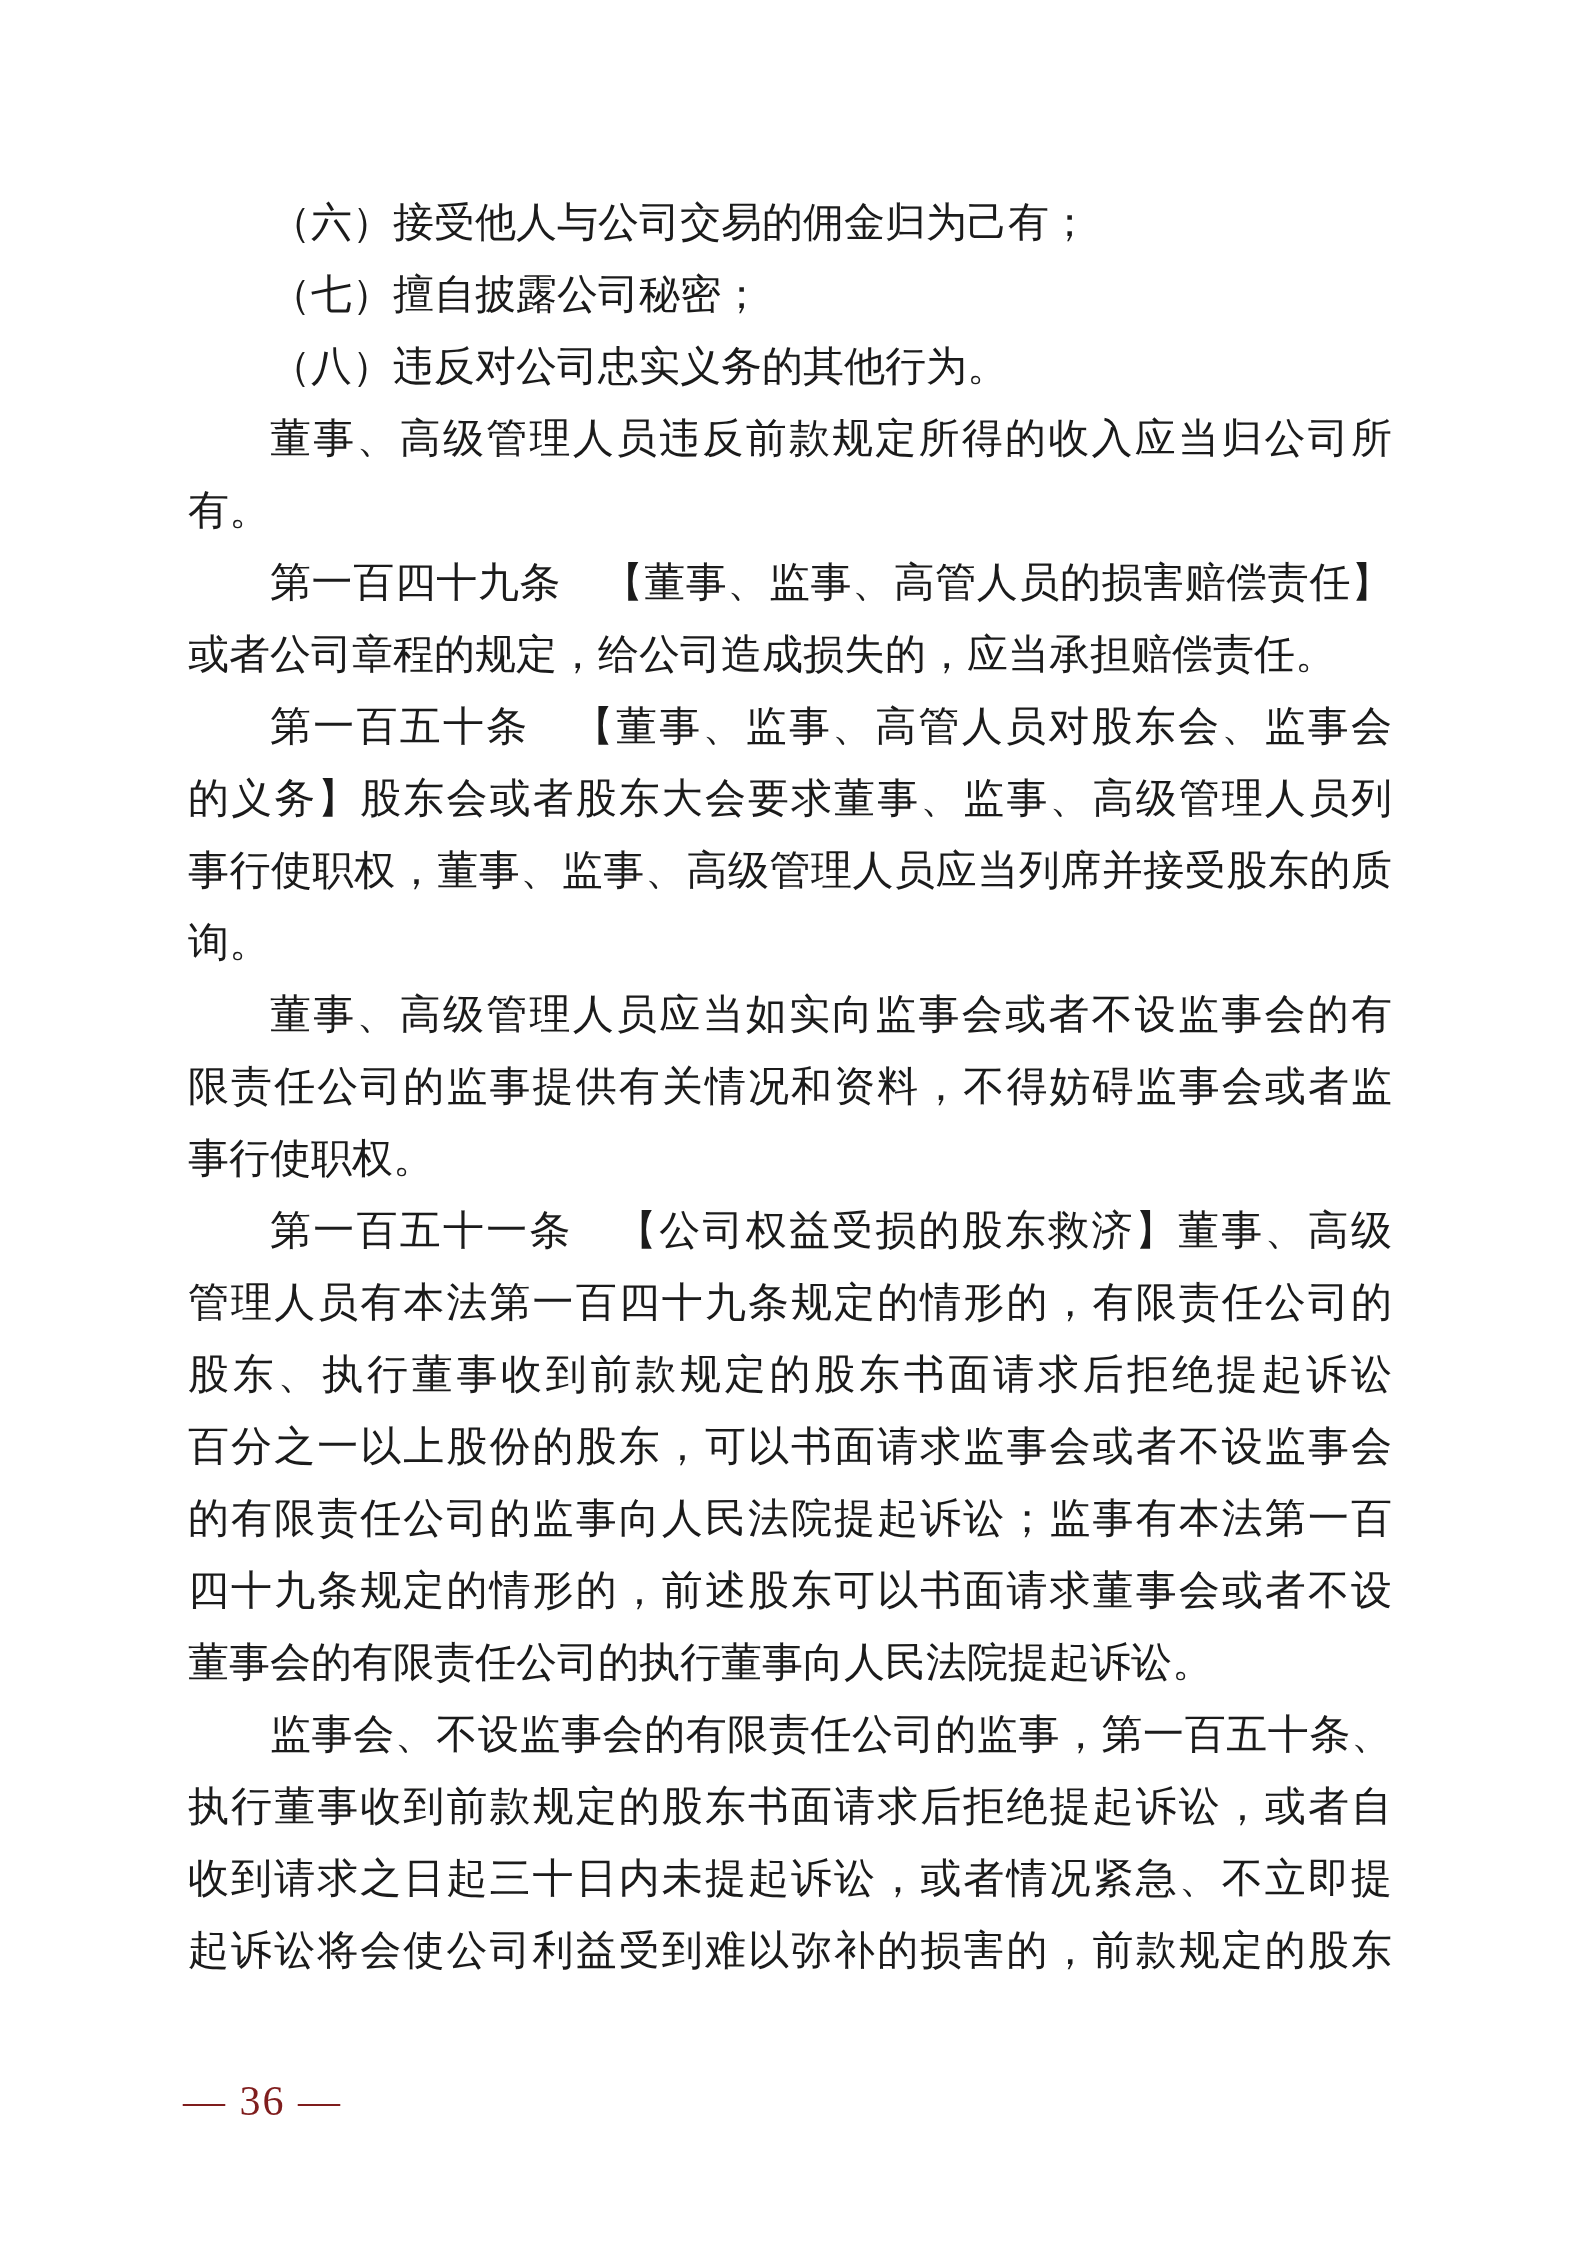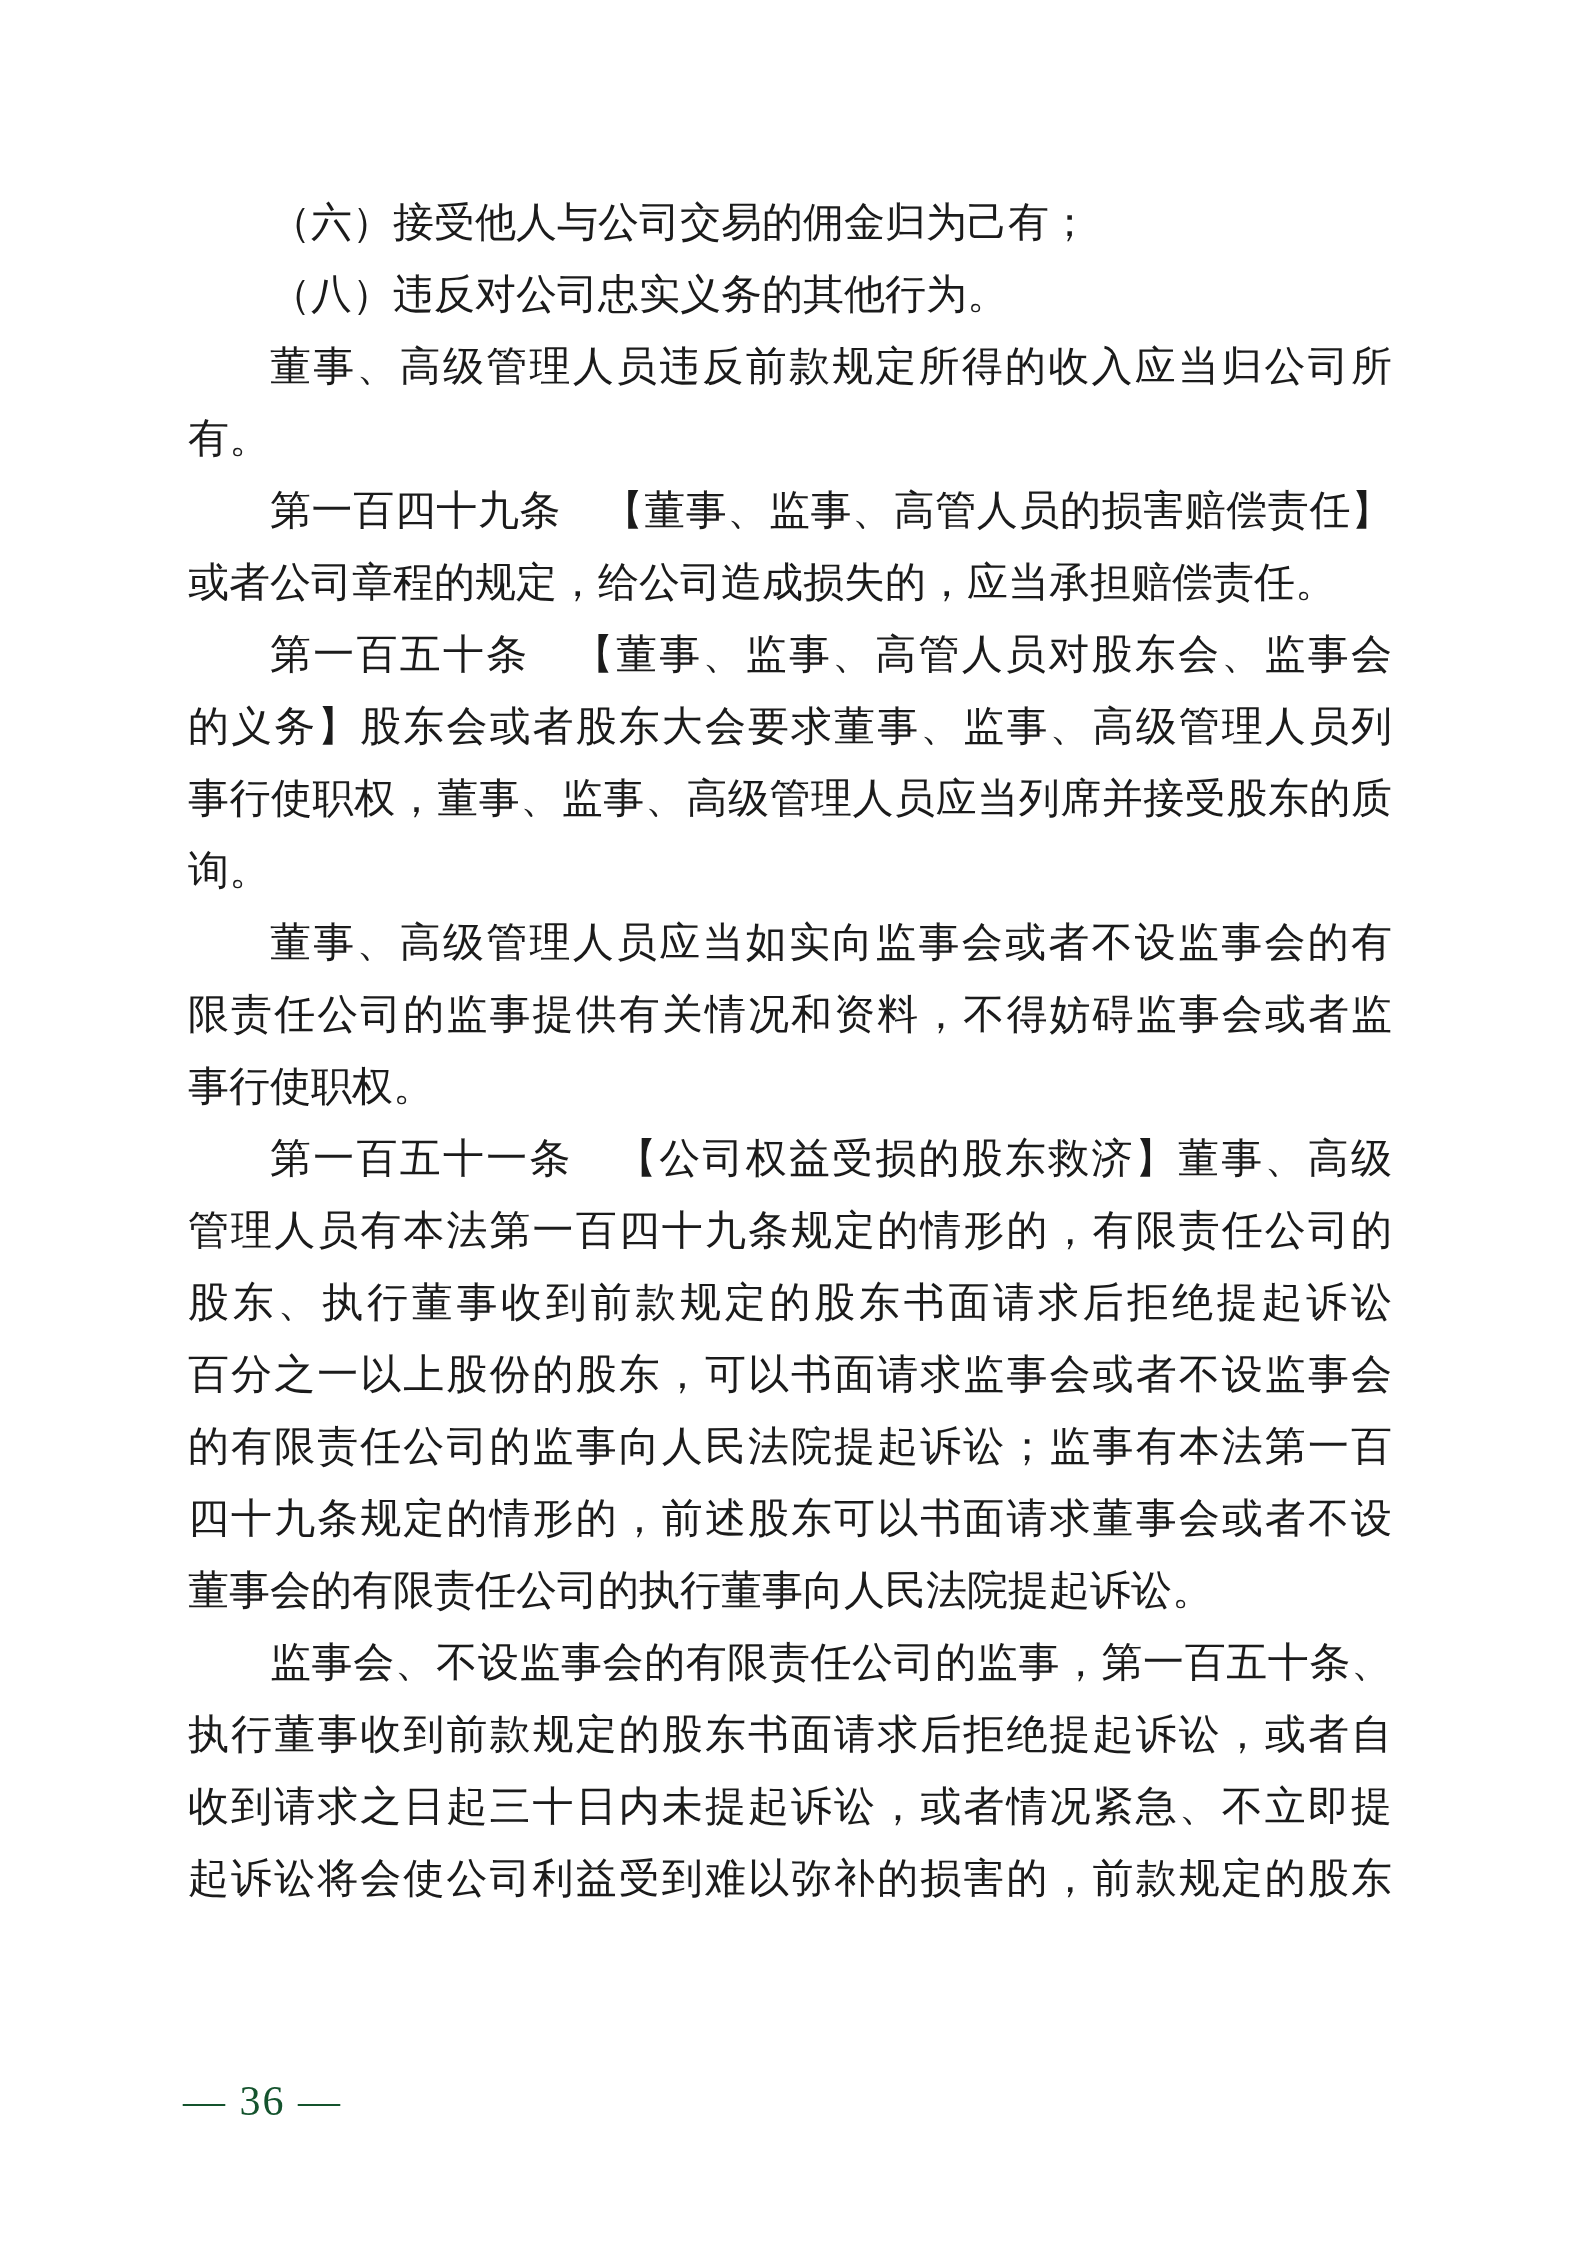--- a/index.html
+++ b/index.html
@@ -43,32 +43,35 @@
   
   .line.first {
     text-indent: 2em;
   }
   .footer {
     position: absolute;
     left: 183px;
     top: 2078px;
     font-size: 42px;
     line-height: 46px;
-    color: #14532d;
+    color: #7f1d1d;
     letter-spacing: 2px;
     font-family: "Liberation Serif", "DejaVu Serif", serif;
   }
 </style>
 </head>
 <body>
 
 <div class="page">
   <div class="doc-body" id="doc-body">
       <div class="paragraph">
         <div class="line first end">（六）接受他人与公司交易的佣金归为己有；</div>
+      </div>
+      <div class="paragraph">
+        <div class="line first end">（七）擅自披露公司秘密；</div>
       </div>
       <div class="paragraph">
         <div class="line first end">（八）违反对公司忠实义务的其他行为。</div>
       </div>
       <div class="paragraph">
         <div class="line first">董事、高级管理人员违反前款规定所得的收入应当归公司所</div>
         <div class="line end">有。</div>
       </div>
       <div class="paragraph">
         <div class="line first">第一百四十九条　【董事、监事、高管人员的损害赔偿责任】</div>

